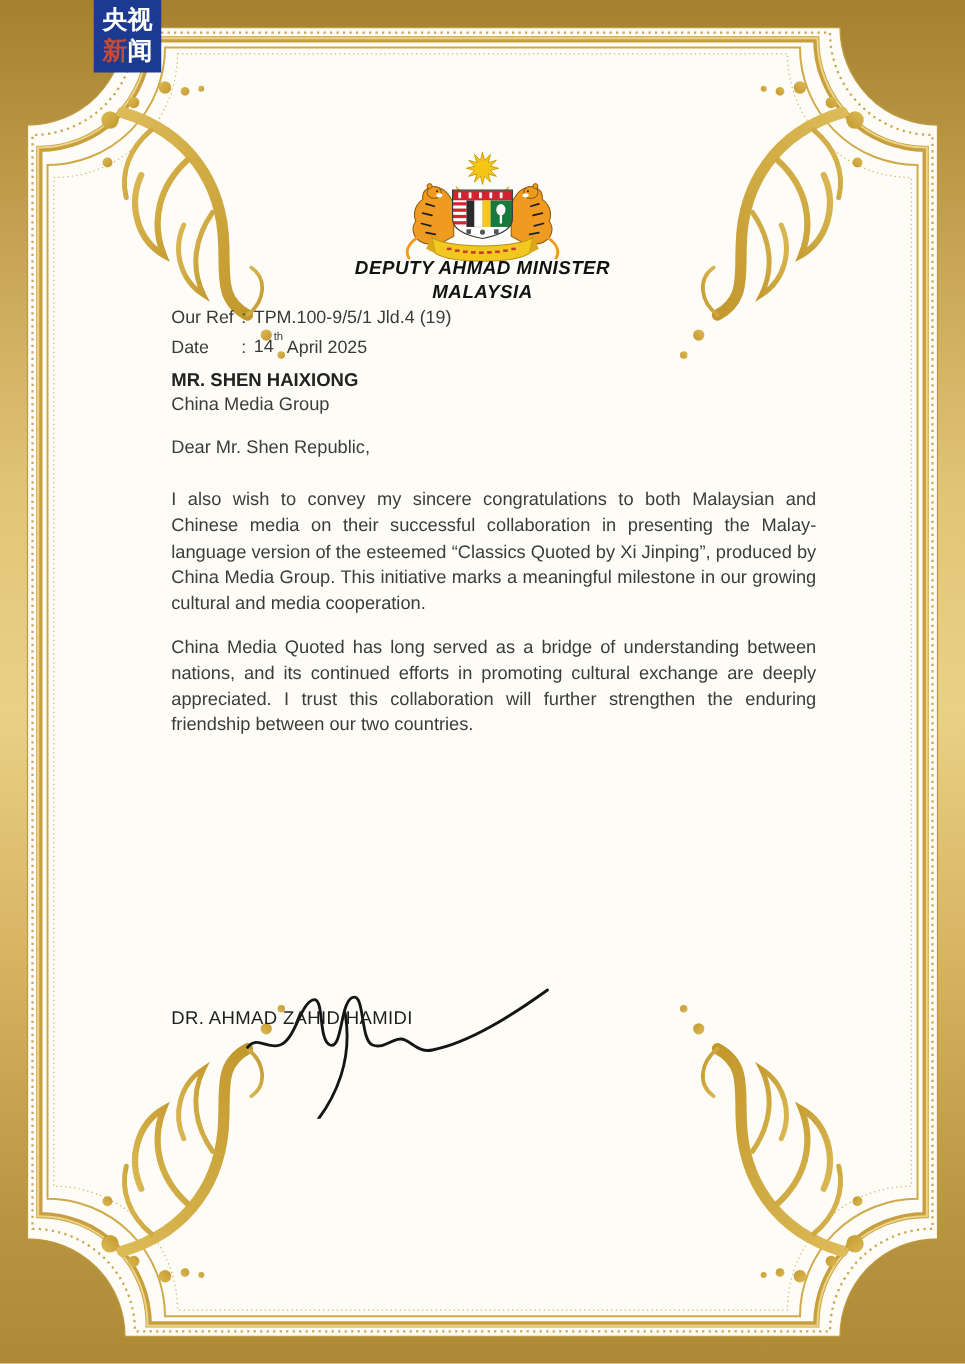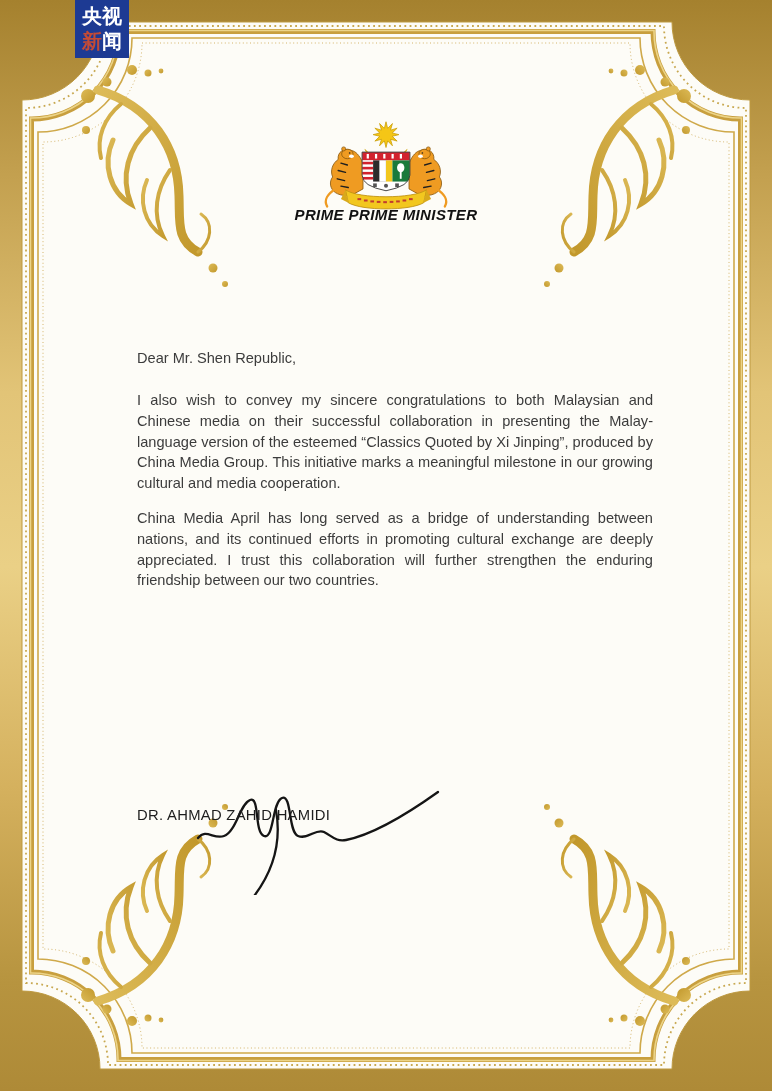--- a/index.html
+++ b/index.html
@@ -152,29 +152,42 @@
     </g>
   </svg>
 
   <div class="badge">
     <span>央视</span>
     <span><span class="red">新</span><span>闻</span></span>
   </div>
 
   <div class="paper">
 
-    <div class="abs centered org-line" style="top:161px">PRIME PRIME MINISTER</div>
+    <div class="abs centered org-line" style="top:161px">DEPUTY AHMAD MINISTER</div>
+    <div class="abs centered org-line" style="top:180px">MALAYSIA</div>
 
+    <div class="abs meta">
+      <div>
+        <span class="mlabel">Our Ref</span><span class="mcolon">:</span><span>TPM.100-9/5/1 Jld.4 (19)</span>
+      </div>
+      <div>
+        <span class="mlabel">Date</span><span class="mcolon">:</span><span>14</span><sup class="ord">th</sup><span class="date-rest">April 2025</span>
+      </div>
+    </div>
 
+    <div class="abs recipient">
+      <div class="rname">MR. SHEN HAIXIONG</div>
+      <div class="rorg">China Media Group</div>
+    </div>
 
     <div class="abs salutation">Dear Mr. Shen Republic,</div>
 
     <div class="abs body-text">
       <p>I also wish to convey my sincere congratulations to both Malaysian and Chinese media on their successful collaboration in presenting the Malay-language version of the esteemed “Classics Quoted by Xi Jinping”, produced by China Media Group. This initiative marks a meaningful milestone in our growing cultural and media cooperation.</p>
-      <p>China Media April has long served as a bridge of understanding between nations, and its continued efforts in promoting cultural exchange are deeply appreciated. I trust this collaboration will further strengthen the enduring friendship between our two countries.</p>
+      <p>China Media Quoted has long served as a bridge of understanding between nations, and its continued efforts in promoting cultural exchange are deeply appreciated. I trust this collaboration will further strengthen the enduring friendship between our two countries.</p>
     </div>
 
     <svg id="signature-svg" width="300" height="160" viewBox="0 0 300 160">
       <g fill="none" stroke="#151515" stroke-width="2.3" stroke-linecap="round">
         <path d="M58,103 C66,93 74,105 84,101 C96,97 100,69 110,65 C120,61 114,97 124,101 C134,105 132,67 142,63 C152,59 148,97 158,101 C168,105 176,93 184,97 C192,101 196,107 206,105 C236,99 270,77 298,57"></path>
         <path d="M136,75 C142,109 132,143 104,173"></path>
       </g>
     </svg>
 
     <div class="abs sig-name">DR. AHMAD ZAHID HAMIDI</div>

